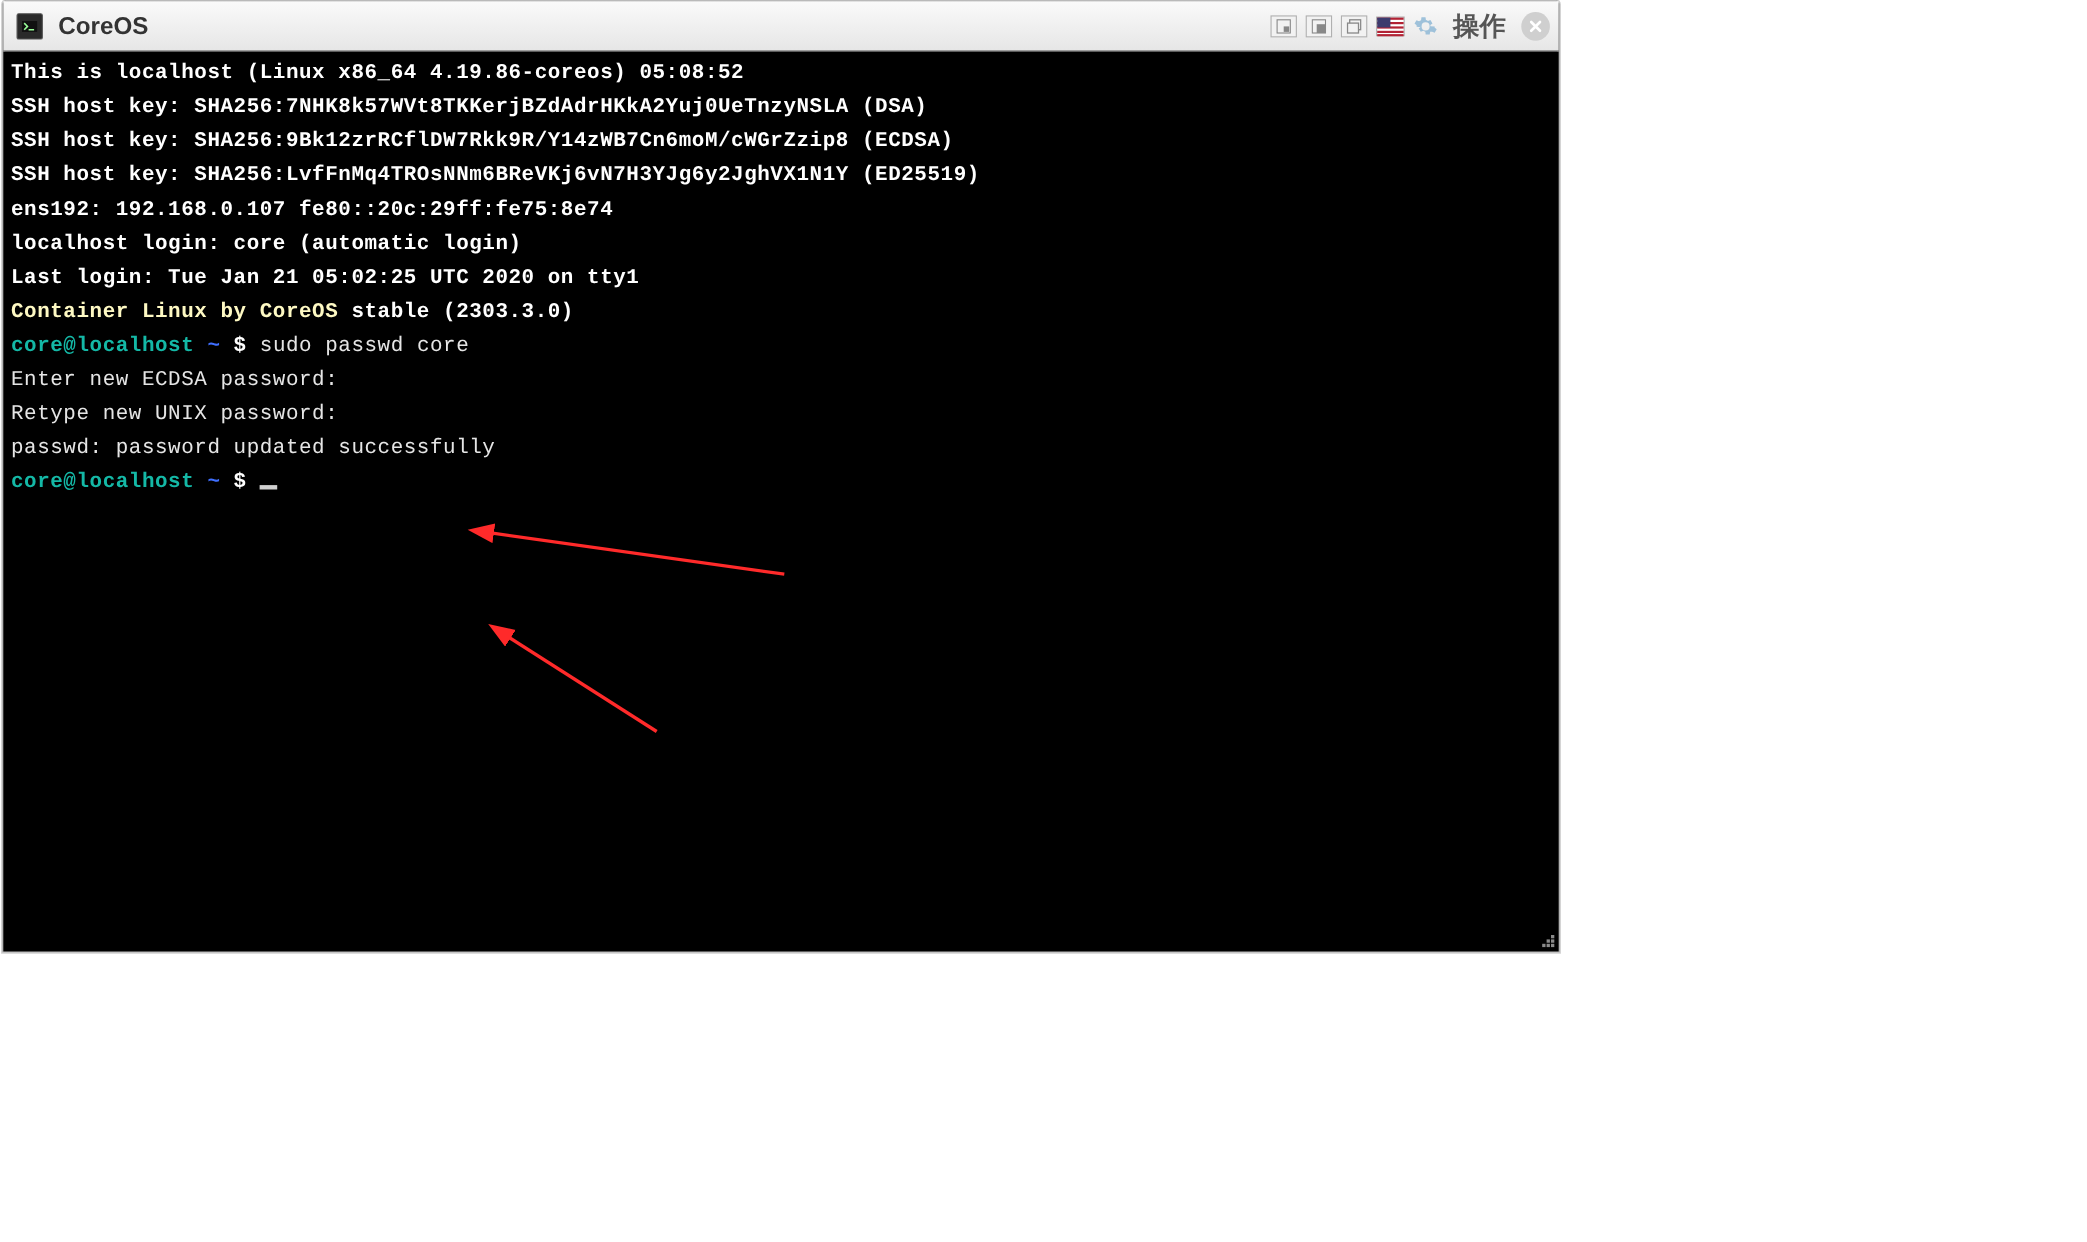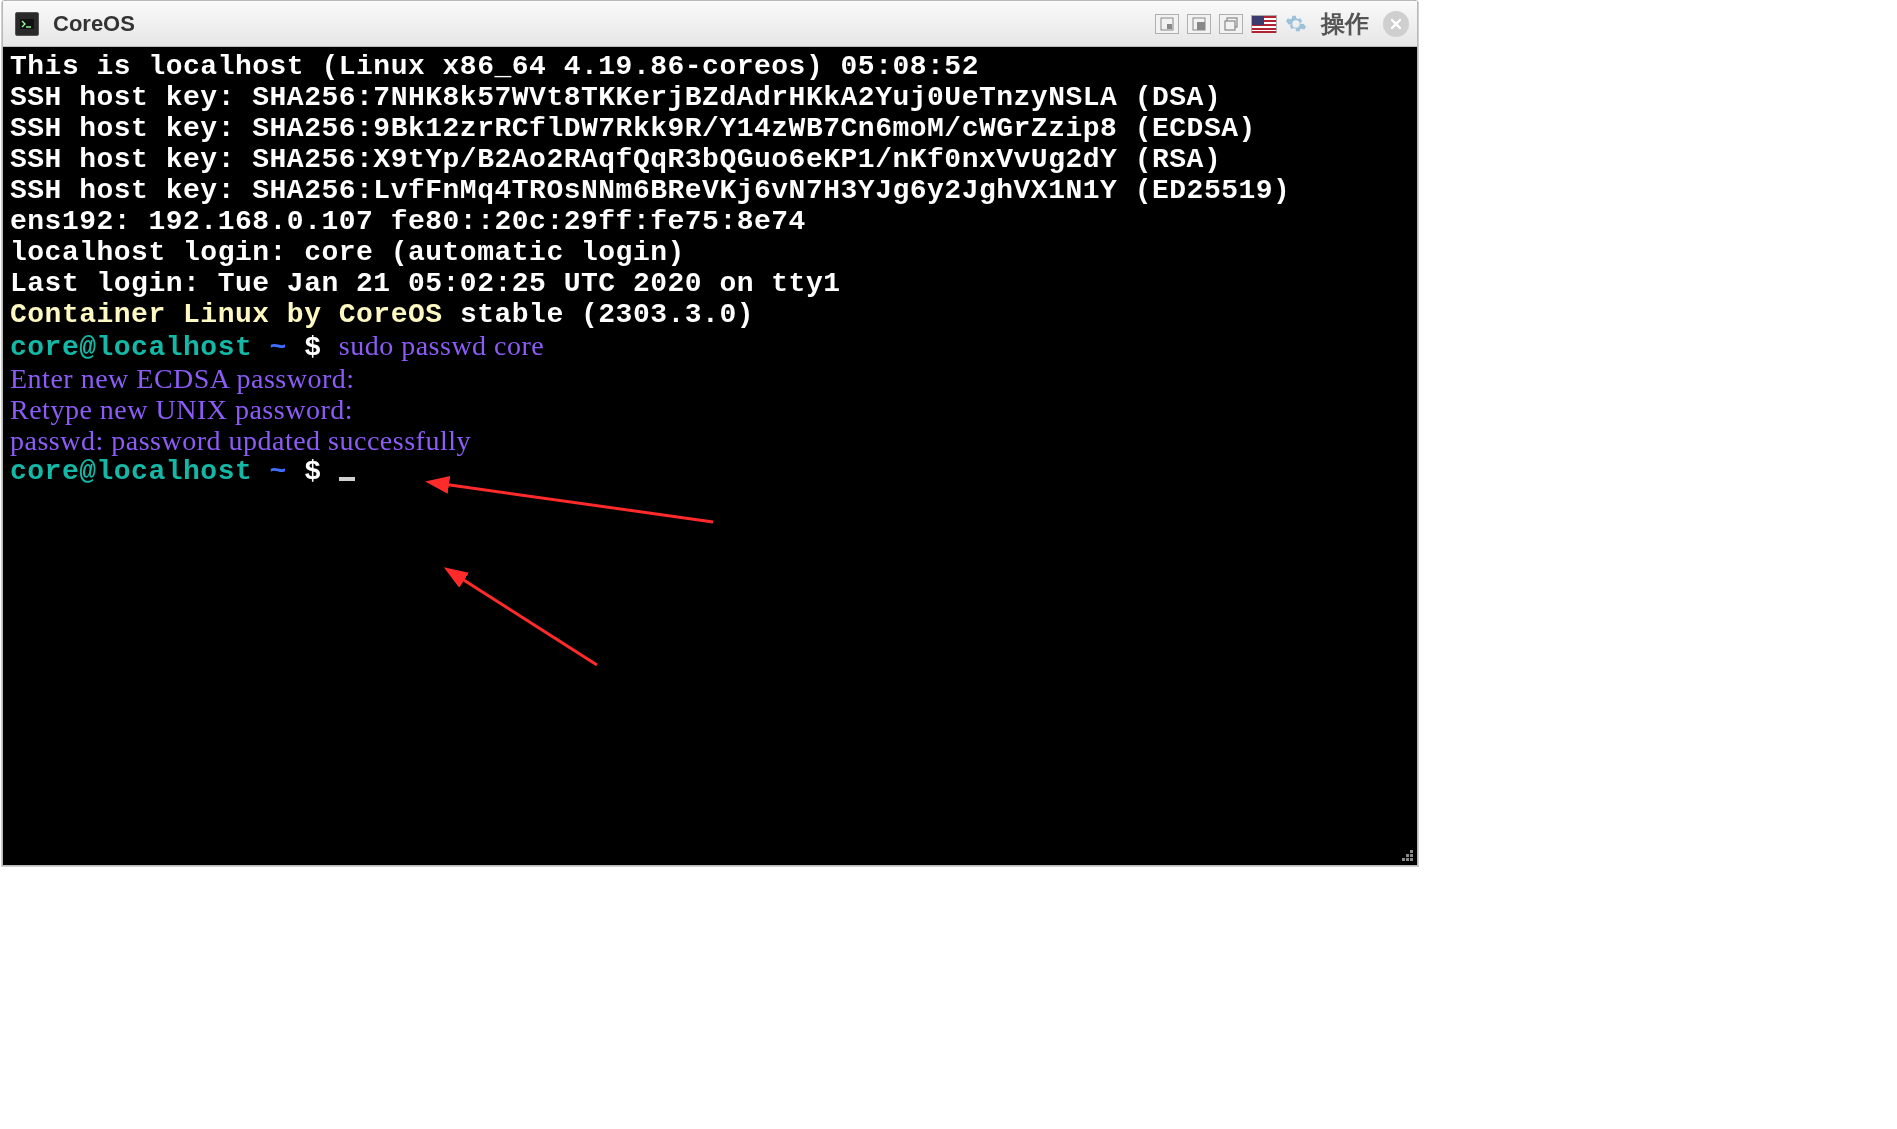--- a/index.html
+++ b/index.html
@@ -67,31 +67,31 @@
       background:#cfcfcf; display:inline-flex; align-items:center; justify-content:center;
       color:#fff; cursor:pointer;
     }
 
     
     .terminal {
       position: absolute;
       left: 1px; right: 1px; top: 46px; bottom: 1px;
       background: #000;
       font-family: "Courier New", Consolas, monospace;
-      font-size: 28px;
+      font-size: 19px;
       line-height: 31px;
       color: #d0d0d0;
       padding: 4px 6px;
       letter-spacing: 0.5px;
     }
     .terminal .row { white-space: pre; }
     .cyan { color:#fef9c3; font-weight: bold; }
     .green { color:#14b8a6; font-weight: bold; }
     .blue { color:#3f6fff; font-weight: bold; }
-    .white { color:#8b5cf6;font-family:Liberation Serif, serif; }
+    .white { color:#e5e5e5; }
     .white-bold { color:#ffffff; font-weight: bold; }
     .cursor {
       display:inline-block; width: 16px; height: 4px;
       background:#d0d0d0; vertical-align: -2px;
     }
 
     
     .grip {
       position:absolute; right:2px; bottom:2px; width:18px; height:18px;
     }
@@ -158,21 +158,20 @@
       </span>
     </div>
   </div>
 
   <div class="terminal">
     <div class="row"></div>
     <div class="row"></div>
     <div class="row white-bold">This is localhost (Linux x86_64 4.19.86-coreos) 05:08:52</div>
     <div class="row white-bold">SSH host key: SHA256:7NHK8k57WVt8TKKerjBZdAdrHKkA2Yuj0UeTnzyNSLA (DSA)</div>
     <div class="row white-bold">SSH host key: SHA256:9Bk12zrRCflDW7Rkk9R/Y14zWB7Cn6moM/cWGrZzip8 (ECDSA)</div>
-    <div class="row white-bold">SSH host key: SHA256:X9tYp/B2Ao2RAqfQqR3bQGuo6eKP1/nKf0nxVvUg2dY (RSA)</div>
     <div class="row white-bold">SSH host key: SHA256:LvfFnMq4TROsNNm6BReVKj6vN7H3YJg6y2JghVX1N1Y (ED25519)</div>
     <div class="row white-bold">ens192: 192.168.0.107 fe80::20c:29ff:fe75:8e74</div>
     <div class="row"></div>
     <div class="row white-bold">localhost login: core (automatic login)</div>
     <div class="row"></div>
     <div class="row white-bold">Last login: Tue Jan 21 05:02:25 UTC 2020 on tty1</div>
     <div class="row"><span class="cyan">Container Linux by CoreOS</span><span class="white-bold"> stable (2303.3.0)</span></div>
     <div class="row"><span class="green">core@localhost</span><span class="blue"> ~ </span><span class="white-bold">$ </span><span class="white">sudo passwd core</span></div>
     <div class="row white">Enter new ECDSA password:</div>
     <div class="row white">Retype new UNIX password:</div>

